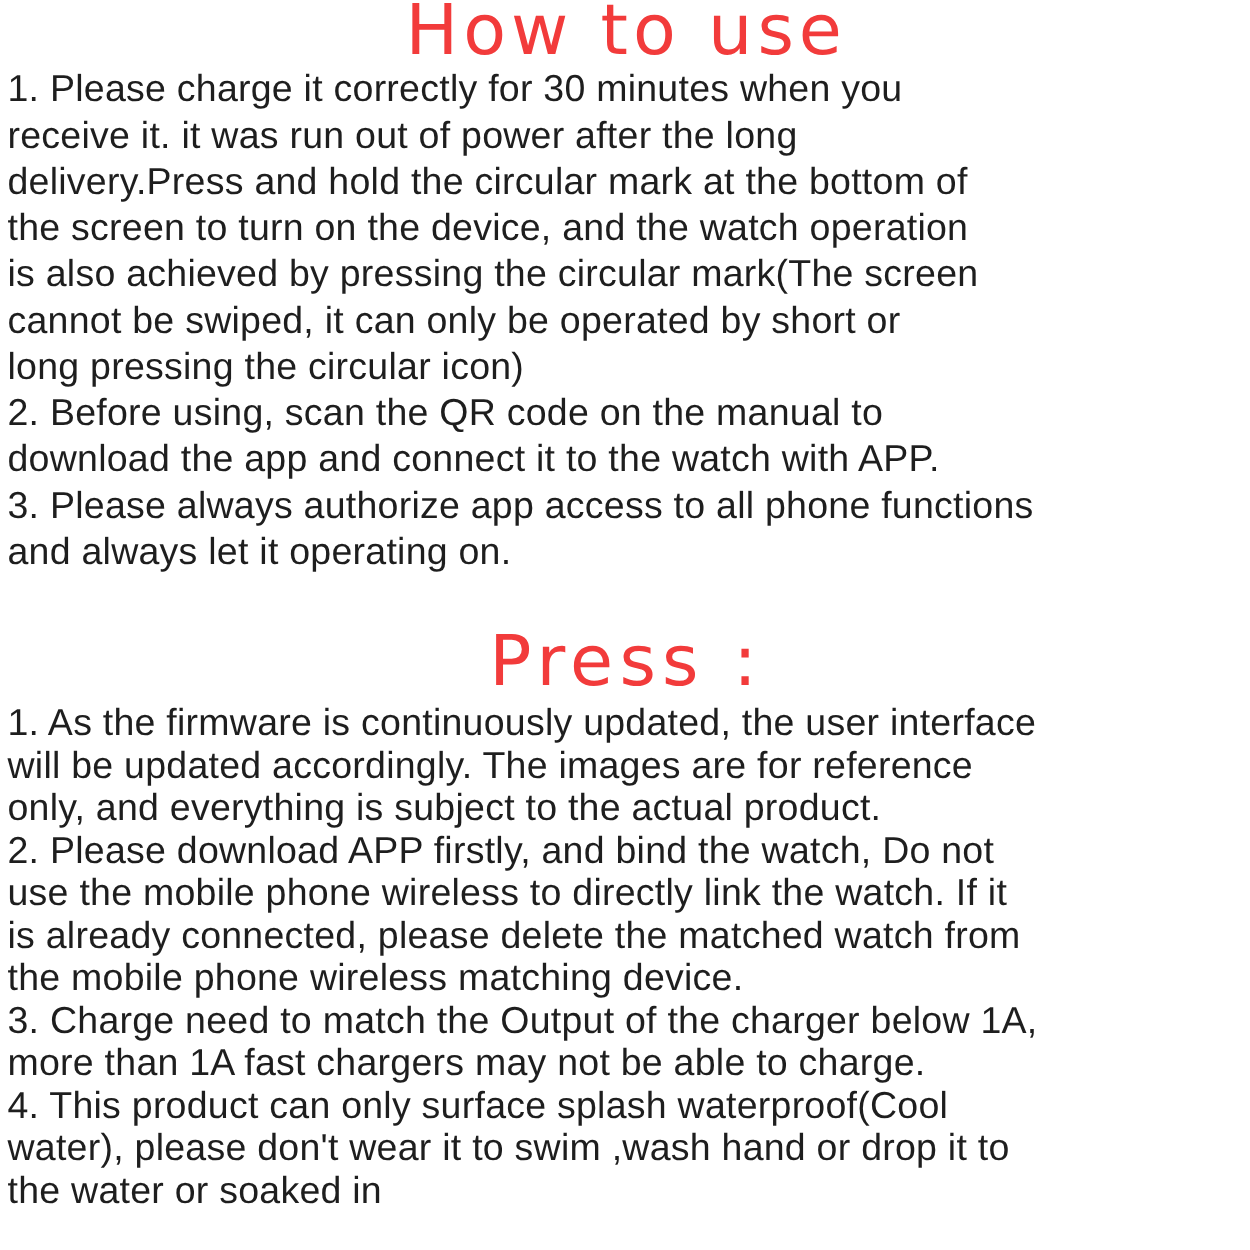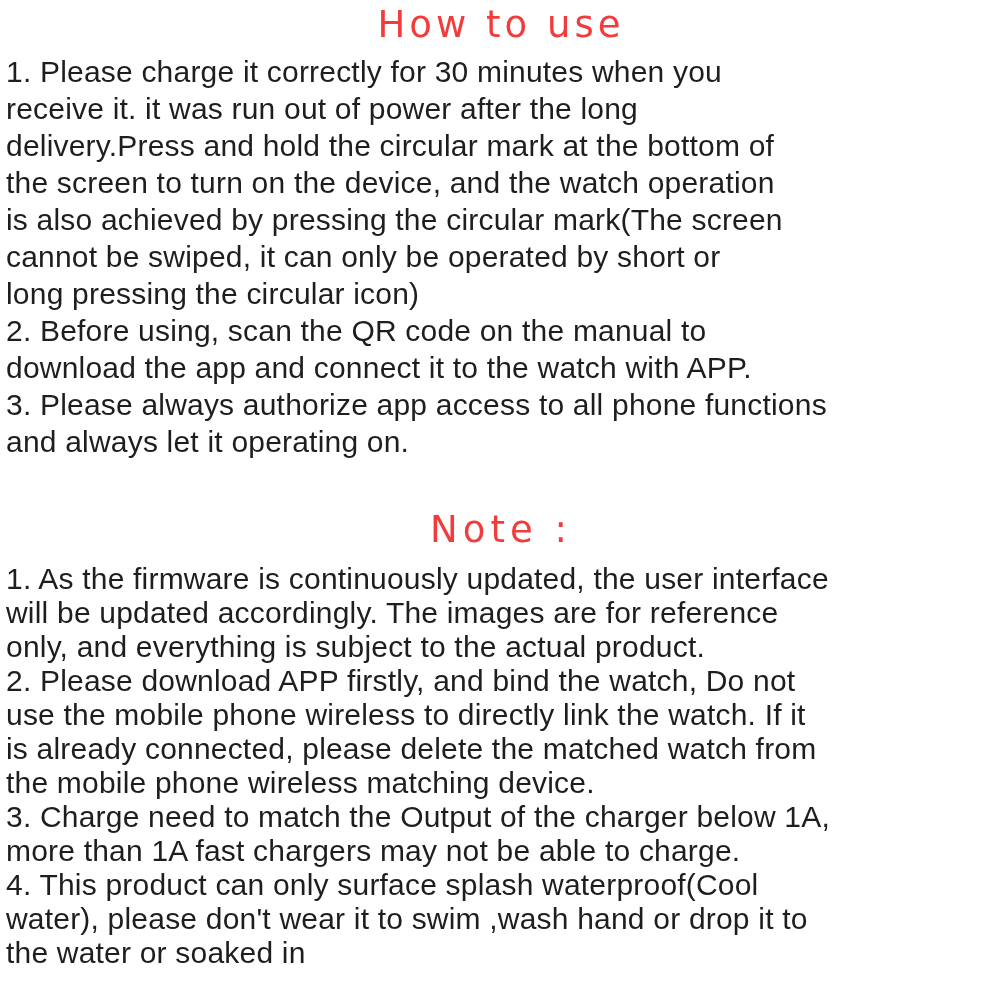--- a/index.html
+++ b/index.html
@@ -17,21 +17,21 @@
     width: 100%;
     height: 100%;
     box-sizing: border-box;
     padding: 0 4px 0 6px;
     background: var(--page-bg, #ffffff);
   }
   .section-heading {
     font-family: "DejaVu Sans", sans-serif;
     color: var(--accent, #f23b3b);
     text-align: center;
-    font-size: 37px;
+    font-size: 56px;
     line-height: 46px;
     font-weight: 500;
     letter-spacing: 4px;
     margin: 12px;
   }
   .howto-heading {
     margin-top: 2px;
     margin-bottom: 5px;
   }
   .note-heading {
@@ -68,21 +68,21 @@
 is also achieved by pressing the circular mark(The screen
 cannot be swiped, it can only be operated by short or
 long pressing the circular icon)
 2. Before using, scan the QR code on the manual to
 download the app and connect it to the watch with APP.
 3. Please always authorize app access to all phone functions
 and always let it operating on.</p>
   </section>
 
   <section>
-    <h1 class="section-heading note-heading">Note :</h1>
+    <h1 class="section-heading note-heading">Press :</h1>
     <p class="body-text note-body">1. As the firmware is continuously updated, the user interface
 will be updated accordingly. The images are for reference
 only, and everything is subject to the actual product.
 2. Please download APP firstly, and bind the watch, Do not
 use the mobile phone wireless to directly link the watch. If it
 is already connected, please delete the matched watch from
 the mobile phone wireless matching device.
 3. Charge need to match the Output of the charger below 1A,
 more than 1A fast chargers may not be able to charge.
 4. This product can only surface splash waterproof(Cool

